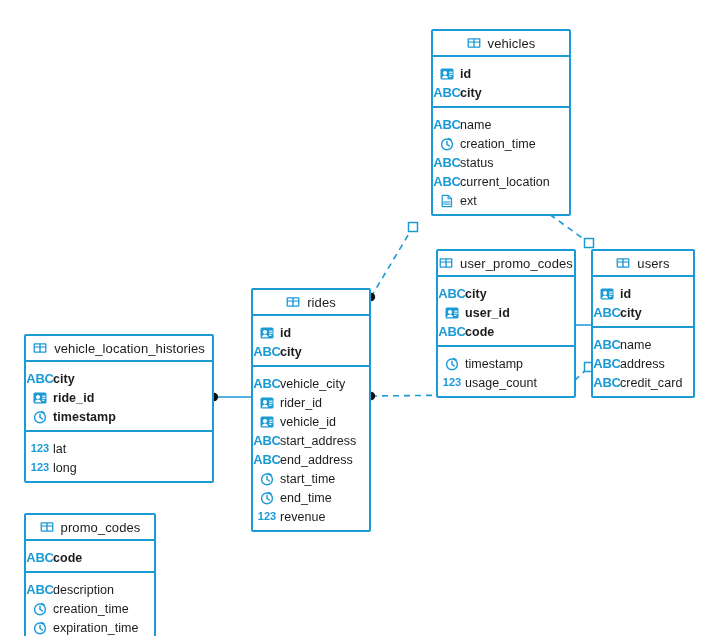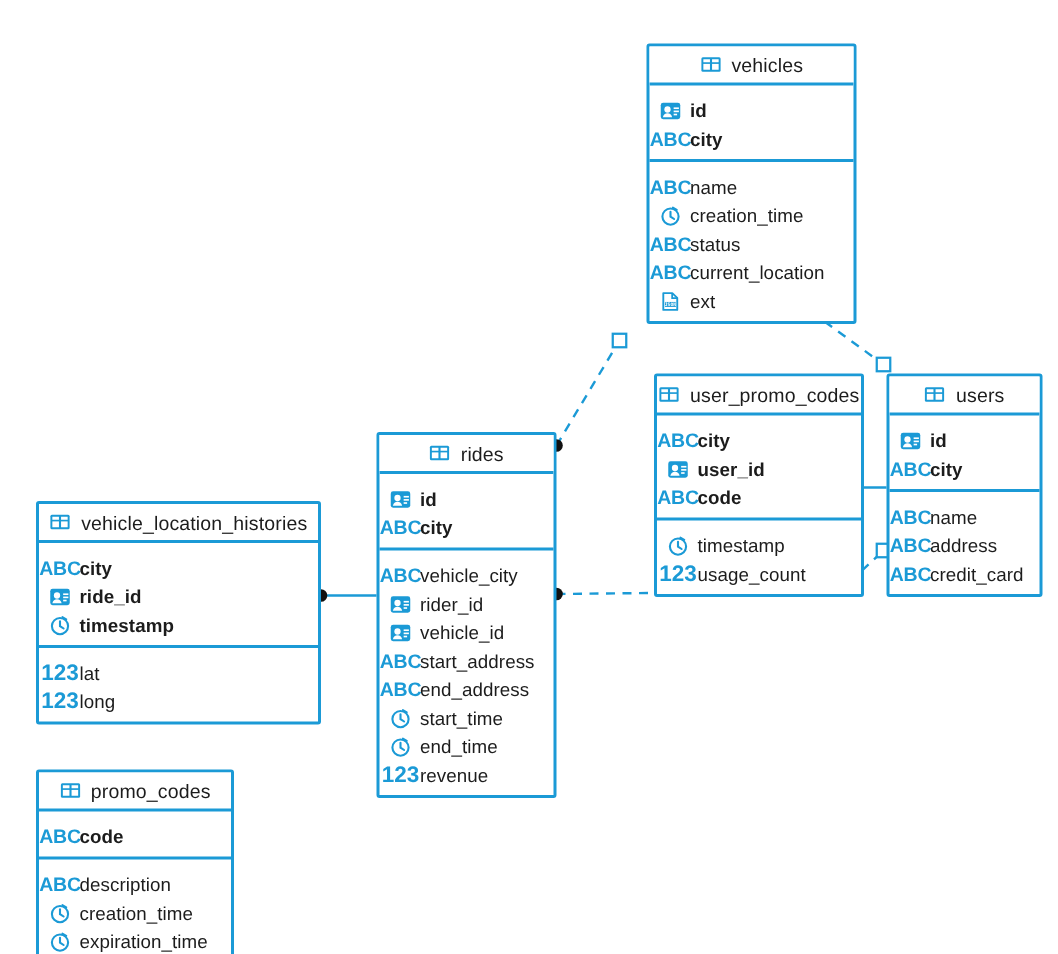--- a/index.html
+++ b/index.html
@@ -85,21 +85,21 @@
   .ic-txt {
     font-family: Liberation Sans, sans-serif;
     font-size: 13px;
     font-weight: bold;
     color: #1b9ad6;
     letter-spacing: -0.2px;
     line-height: 1;
   }
   .ic-num {
     font-family: "Liberation Sans", sans-serif;
-    font-size: 15px;
+    font-size: 11px;
     font-weight: bold;
     color: #1b9ad6;
     line-height: 1;
   }
 </style>
 </head>
 <body>
 
 <div id="canvas">
   <svg id="edges" viewBox="0 0 705 636">

